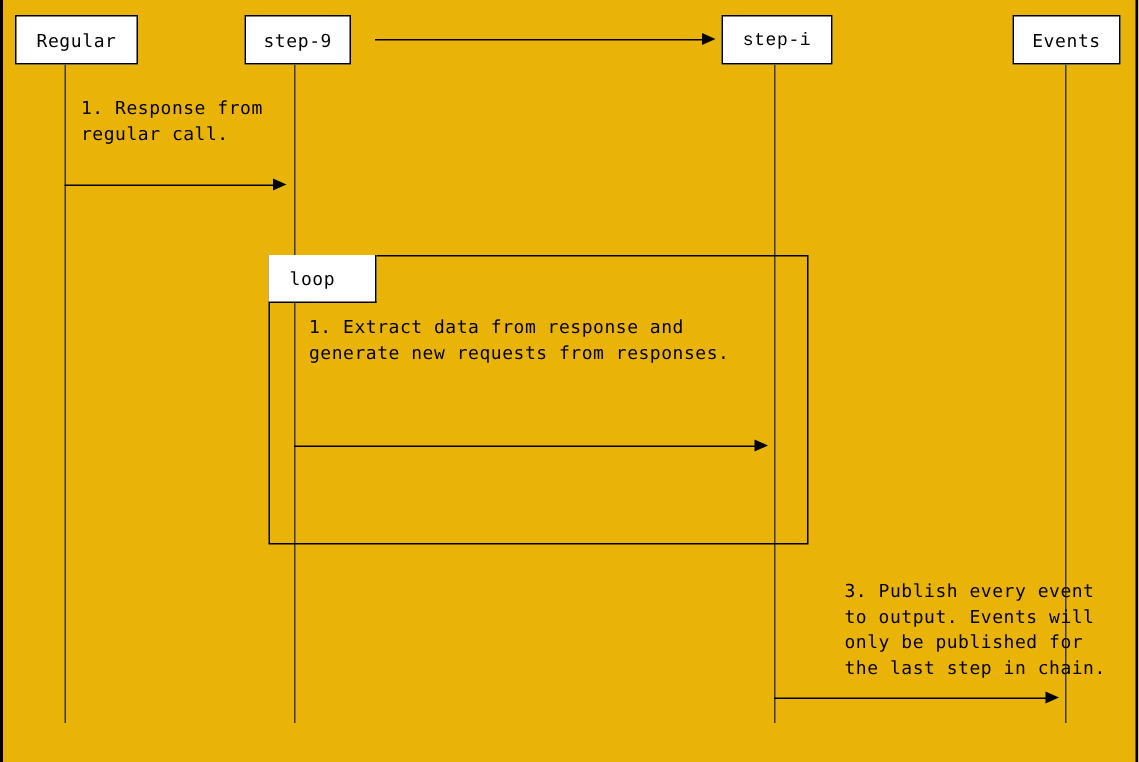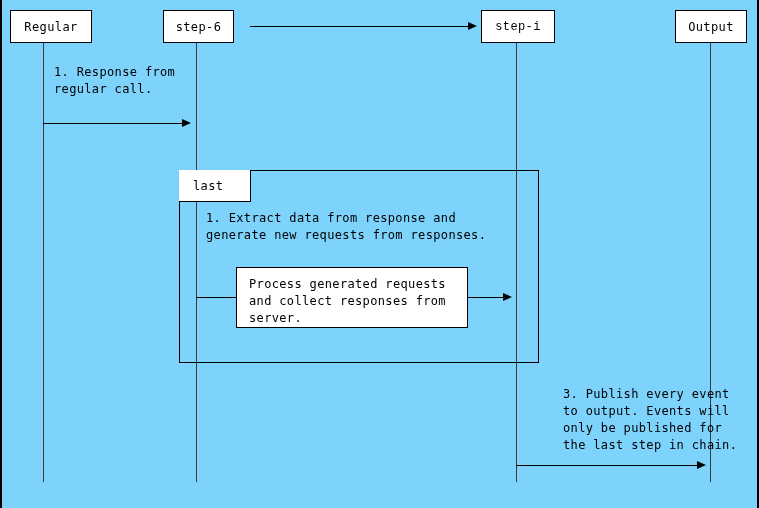--- a/index.html
+++ b/index.html
@@ -4,21 +4,21 @@
 <style>
   html, body {
     margin: 0;
     padding: 0;
     background: #ffffff;
   }
   #canvas {
     position: relative;
     width: 759px;
     height: 508px;
-    background: #7dd3fc;
+    background: #eab308;
     overflow: hidden;
     font-family: "DejaVu Sans Mono", "Liberation Mono", monospace;
     color: #000000;
   }
   
   .page-edge {
     position: absolute;
     top: 0;
     width: 2px;
     height: 508px;
@@ -124,51 +124,48 @@
 
   <div class="lifeline" style="left:43px; top:43px; height:439px;"></div>
   <div class="lifeline" style="left:196px; top:43px; height:439px;"></div>
   <div class="lifeline" style="left:516px; top:43px; height:439px;"></div>
   <div class="lifeline" style="left:710px; top:43px; height:439px;"></div>
 
   <div class="participant" style="left:10px; top:10px; width:82px; height:33px;">
     <span>Regular</span>
   </div>
   <div class="participant" style="left:163px; top:10px; width:71px; height:33px;">
-    <span>step-6</span>
+    <span>step-9</span>
   </div>
   <div class="participant" style="left:481px; top:10px; width:74px; height:33px;font-family:Liberation Mono, monospace;">
     <span>step-i</span>
   </div>
   <div class="participant" style="left:675px; top:10px; width:72px; height:33px;">
-    <span>Output</span>
+    <span>Events</span>
   </div>
 
   <div class="arrow-line" style="left:250px; top:26px; width:220px;"></div>
   <div class="arrow-head" style="left:468px; top:21.5px;"></div>
 
   <div class="msg-text" style="left:54px; top:64px; width:160px;">1. Response from
 regular call.</div>
   <div class="arrow-line" style="left:43px; top:123px; width:140px;"></div>
   <div class="arrow-head" style="left:182px; top:118.5px;"></div>
 
   <div class="fragment" style="left:179px; top:170px; width:360px; height:193px;"></div>
   <div class="fragment-label" style="left:179px; top:170px; width:72px; height:32px;">
-    <span>last</span>
+    <span>loop</span>
   </div>
 
   <div class="msg-text" style="left:206px; top:210px; width:310px;">1. Extract data from response and
 generate new requests from responses.</div>
 
   <div class="arrow-line" style="left:196px; top:297px; width:309px;"></div>
   <div class="arrow-head" style="left:503px; top:292.5px;"></div>
 
-  <div class="note-box" style="left:236px; top:267px; width:232px; height:61px;">Process generated requests
-and collect responses from
-server.</div>
 
   <div class="msg-text" style="left:519px; top:386px; width:200px;margin-left:44px;">3. Publish every event
 to output. Events will
 only be published for
 the last step in chain.</div>
   <div class="arrow-line" style="left:516px; top:465px; width:182px;"></div>
   <div class="arrow-head" style="left:697px; top:460.5px;"></div>
 
 </div>
 

